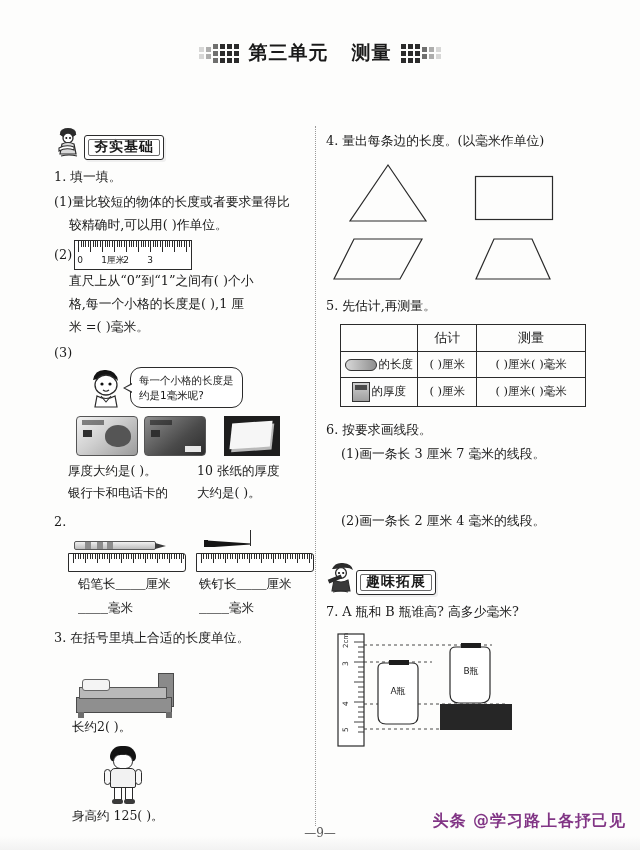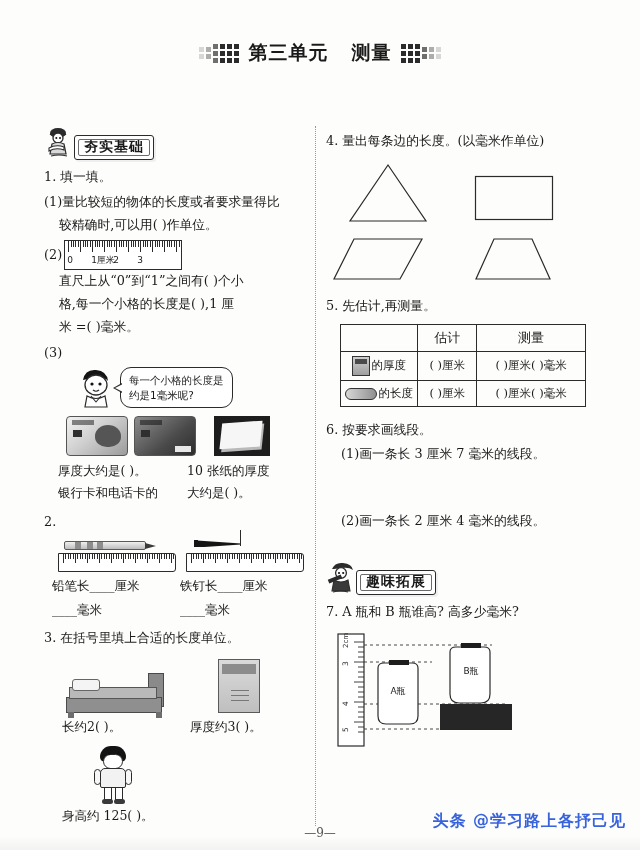--- a/index.html
+++ b/index.html
@@ -39,21 +39,21 @@
     width:272px; height:26px;
     border:1px solid #3a3a3a; border-radius:14px;
     display:flex; align-items:center; justify-content:center;
     font-size:13.5px; font-weight:bold;
     font-family:"DejaVu Sans","Liberation Sans",sans-serif;
     white-space:pre;
   }
 
   
   .col{ position:absolute; top:124px; }
-  .col-left{ left:44px; width:262px; }
+  .col-left{ left:54px; width:262px; }
   .col-right{ left:326px; width:272px; }
   .divider{
     position:absolute; left:315px; top:126px; height:700px;
     border-left:1px dotted #9a9a9a;
   }
 
   
   .badge-row{ display:flex; align-items:flex-end; height:36px; margin-bottom:4px; }
   .badge-kid{ width:34px; height:34px; position:relative; flex:none; }
   .badge-plate{
@@ -153,21 +153,21 @@
   .nail-head{ position:absolute; left:0; top:-3px; width:4px; height:7px; background:#151515; }
   .nail-body{
     position:absolute; left:3px; top:-3px; width:44px; height:7px; background:#151515;
     clip-path:polygon(0 0,100% 42%,100% 58%,0 100%);
   }
   .nail-line{ position:absolute; left:46px; top:-13px; width:1px; height:16px; background:#2b2b2b; }
   .tool-ruler{
     height:19px; border:1px solid #2b2b2b; position:relative; background:#fff;
     border-radius:0 3px 3px 0;
   }
-  .cap2b{ display:flex; gap:4px; margin-left:8px; }
+  .cap2b{ display:flex; gap:4px; margin-left:24px;font-family:Liberation Mono, monospace; }
   .cap2b > div{ width:124px; font-size:12.5px; line-height:1.85; }
 
   
   .obj-row{ display:flex; gap:16px; margin:8px 0 0 18px; align-items:flex-end; }
   .obj-cell{ width:112px; text-align:left; }
   .obj-art{ height:58px; position:relative; }
   .bed{
     position:absolute; left:4px; bottom:2px; width:98px; height:44px;
   }
   .bed-head{ position:absolute; right:0; bottom:6px; width:16px; height:34px; background:#8a8a8a; border:1px solid #4a4a4a; }
@@ -234,21 +234,21 @@
   .bottles{ position:relative; height:122px; margin:8px 0 0 6px; }
   .bottles svg{ position:absolute; left:0; top:0; }
 
   
   .pageno{
     position:absolute; bottom:10px; left:0; right:0; text-align:center;
     font-size:12px; color:#555;
   }
   .watermark{
     position:absolute; right:14px; bottom:18px;
-    font-size:16px; font-weight:bold; color:#1d4ed8;
+    font-size:16px; font-weight:bold; color:#701a75;
     font-family:"DejaVu Sans","Liberation Sans",sans-serif;
     letter-spacing:1px; opacity:.88;
   }
   .edge-fade{
     position:absolute; left:0; right:0; bottom:0; height:14px;
     background:linear-gradient(180deg,rgba(255,255,255,0),rgba(235,235,235,.6));
     pointer-events:none;
   }
 </style>
 </head>
@@ -599,31 +599,20 @@
             <i class="bed-head"></i>
               <i class="bed-base"></i>
               <i class="bed-mat"></i>
               <i class="bed-pillow"></i>
             <i class="bed-leg" style="left:2px"></i>
               <i class="bed-leg" style="right:2px"></i>
           </span>
         </div>
         <div class="obj-cap">长约2(        )。</div>
       </div>
-      <div class="obj-cell">
-        <div class="obj-art">
-          <span class="book">
-            <i class="book-band"></i>
-            <i class="book-ln" style="top:30px"></i>
-              <i class="book-ln" style="top:35px"></i>
-              <i class="book-ln" style="top:40px"></i>
-          </span>
-        </div>
-        <div class="obj-cap">厚度约3(        )。</div>
-      </div>
     </div>
 
     <div class="obj-row" style="margin-top:10px">
       <div class="obj-cell">
         <div class="obj-art">
           <span class="boy">
             <i class="boy-hair"></i>
               <i class="boy-face"></i>
             <i class="boy-eye" style="left:18px"></i>
               <i class="boy-eye" style="left:27px"></i>
@@ -666,28 +655,28 @@
       <thead>
         <tr>
           <th class="c1"></th>
           <th class="c2">估计</th>
           <th class="c3">测量</th>
         </tr>
       </thead>
       <tbody>
         <tr>
           <td>
-            <span class="mini-book"></span><span>的厚度</span>
+            <span class="mini-pen"></span><span>的长度</span>
           </td>
           <td>(      )厘米</td>
           <td>(      )厘米(      )毫米</td>
         </tr>
         <tr>
           <td>
-            <span class="mini-pen"></span><span>的长度</span>
+            <span class="mini-book"></span><span>的厚度</span>
           </td>
           <td>(      )厘米</td>
           <td>(      )厘米(      )毫米</td>
         </tr>
       </tbody>
     </table>
 
     <div class="q" style="margin-top:12px">6. 按要求画线段。</div>
     <div class="sub indent">(1)画一条长 3 厘米 7 毫米的线段。</div>
     <div style="height:44px"></div>

